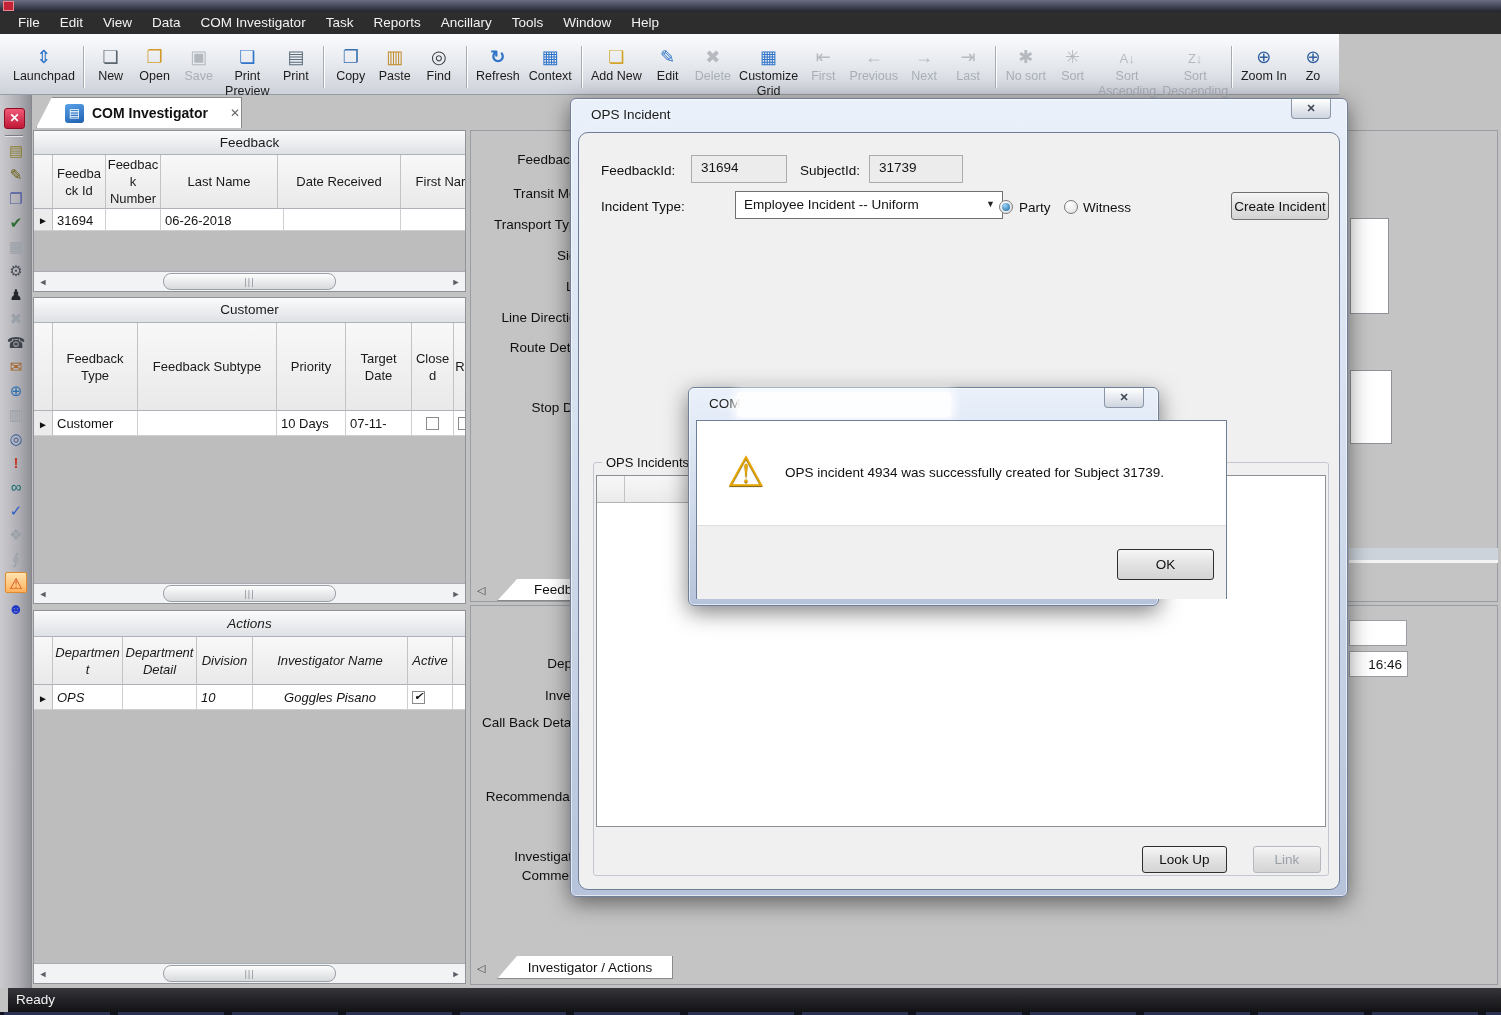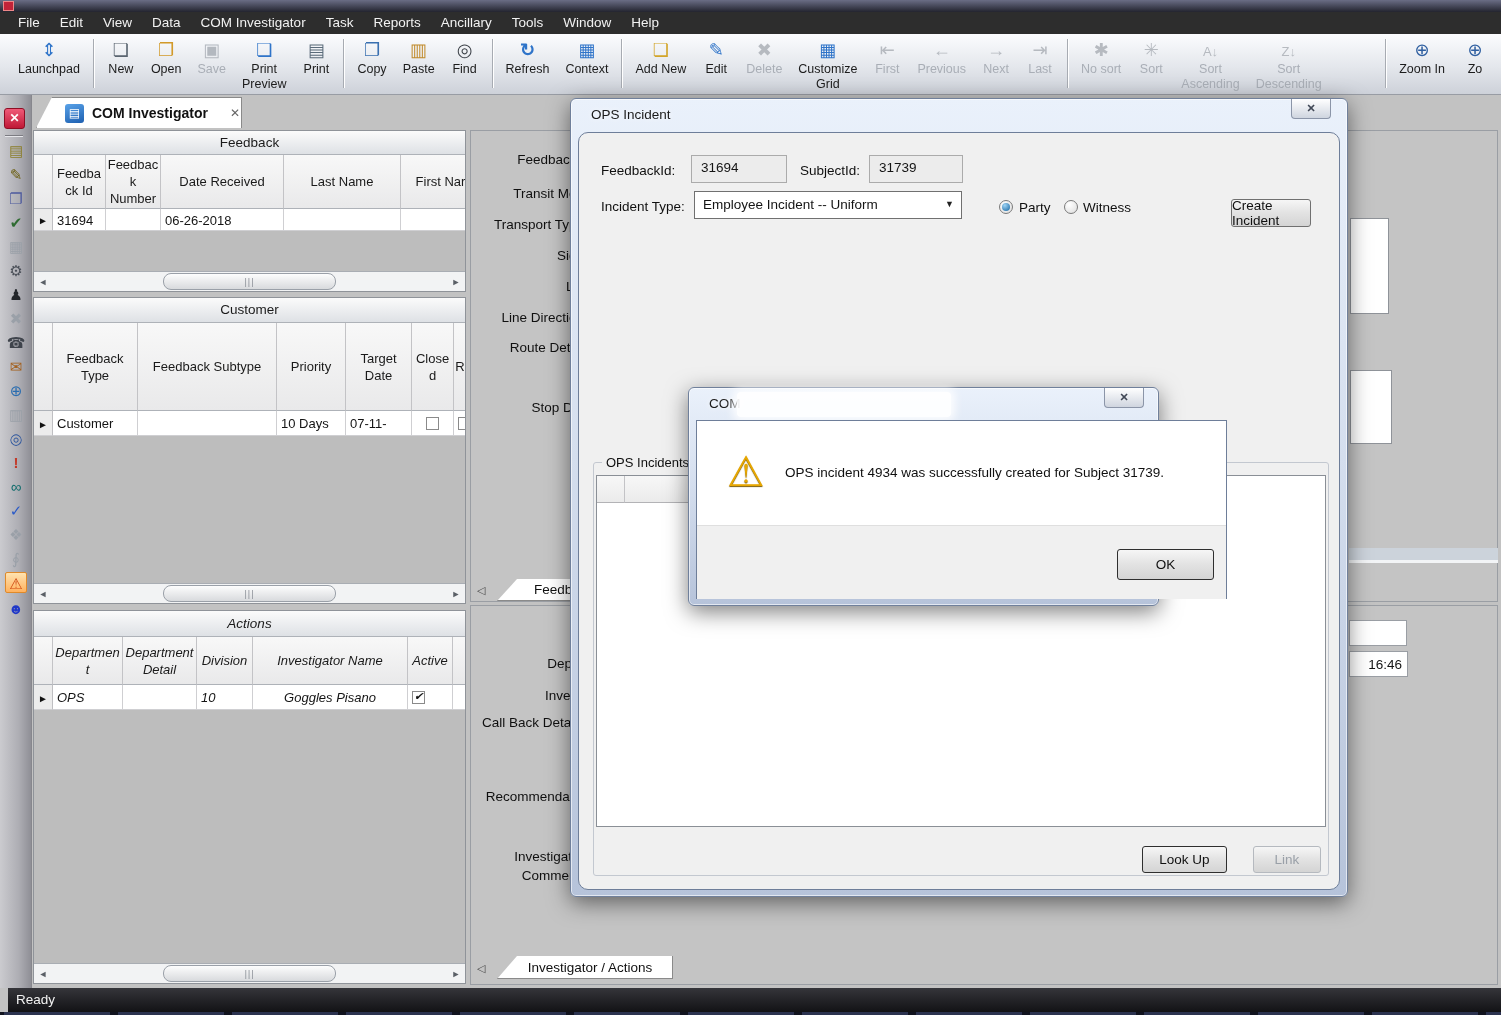--- a/index.html
+++ b/index.html
@@ -11,23 +11,23 @@
     background:linear-gradient(180deg,#6a6d85,#23242f); }
   .app-badge { position:absolute; left:3px; top:1px; width:11px; height:10px;
     background:#c22338; border:1px solid #e88; }
 
   
   .menubar { position:absolute; left:0; top:12px; width:1501px; height:22px;
     background:#2d2d2d; display:flex; align-items:center; padding-left:8px; }
   .menu-item { color:#f2f2f2; font-size:13.5px; padding:0 10px; line-height:22px; cursor:default; }
 
   
-  .toolbar { position:absolute; left:0; top:34px; width:1501px; height:61px;
+  .toolbar { position:absolute; left:0; top:34px; width:1339px; height:61px;
     background:linear-gradient(180deg,#fbfcfe 0%,#e4e7ec 55%,#cdd1d9 100%);
-    border-bottom:1px solid #989ca4; display:flex; align-items:flex-start; padding:3px 4px 0 10px; }
+    border-bottom:1px solid #989ca4; display:flex; align-items:flex-start; padding:10px 4px 0 10px; }
   .tbtn { display:flex; flex-direction:column; align-items:center; padding:1px 8px; min-width:44px; color:#1c1c1c; }
   .tbtn .ti { height:24px; font-size:18px; line-height:24px; }
   .tbtn .tlabel { font-size:12.5px; line-height:15px; text-align:center; white-space:nowrap; }
   .tbtn .tlabel.two { white-space:normal; }
   .tbtn .tlabel.two span { display:block; }
   .tbtn.dis { color:#a9aeb6; }
   .tsep { width:1px; align-self:stretch; margin:2px 5px 6px 5px; background:#a7abb2; box-shadow:1px 0 0 #fff; }
   .push-right { margin-left:auto; }
   .i-launchpad::before{content:"⇕";color:#2f74c9}
   .i-new::before{content:"❏";color:#5a6570}
@@ -123,21 +123,21 @@
   .aero-close { position:absolute; width:40px; height:20px; border:1px solid #8b95a8; border-top:none;
     border-radius:0 0 4px 4px; background:linear-gradient(180deg,#ffffff,#cfd5df);
     color:#414856; font-size:11px; font-weight:bold; text-align:center; line-height:19px; }
   .aero-inner { position:absolute; background:#f0f0f0; border:1px solid #6e7e99; }
 
   .dialog { left:570px; top:98px; width:778px; height:799px; z-index:50; }
   .dialog .aero-inner { left:7px; top:33px; width:762px; height:758px;border-radius:10px; }
 
   .dlbl { position:absolute; font-size:13.5px; color:#101010; }
   .dval { position:absolute; background:#ececec; border:1px solid #ababab; font-size:13.5px; padding:4px 0 0 9px; }
-  .combo { position:absolute; background:#fff; border:1px solid #707070; font-size:13.5px; padding:5px 3px 0 8px; }
+  .combo { position:absolute; background:#fff; border:1px solid #707070; font-size:13.5px; padding:5px 3px 0 8px;margin-left:41px; }
   .combo .arrow { position:absolute; right:7px; top:7px; font-size:9px; color:#222; }
   .radio { position:absolute; width:14px; height:14px; border-radius:50%; border:1px solid #7b7b7b;
     background:radial-gradient(circle at 35% 30%,#fff,#dcdcdc); }
   .radio.selected::after { content:""; position:absolute; left:2px; top:2px; width:8px; height:8px; border-radius:50%;
     background:radial-gradient(circle at 35% 30%,#9fd4f5,#1464a0); }
   .btn { position:absolute; background:linear-gradient(180deg,#f6f6f6,#e3e3e3 48%,#d4d4d4);
     border:1px solid #707070; border-radius:3px; font-size:13.5px; color:#111;
     display:flex; align-items:center; justify-content:center; }
   .btn.strong { border-color:#2f2f2f; }
   .btn.dis { color:#9aa0a8; border-color:#b5b9bf; }
@@ -337,22 +337,22 @@
   <span class="dt-label">COM Investigator</span>
   <span class="dt-close">✕</span>
 </div>
 
 <div class="panel p-feedback">
   <div class="gtitle">Feedback</div>
   <div class="ghead">
     <div class="gh" style="flex:0 0 19px"></div>
     <div class="gh" style="flex:0 0 53px">Feedback Id</div>
     <div class="gh" style="flex:0 0 55px">Feedback Number</div>
+    <div class="gh" style="flex:0 0 117px">Last Name</div>
     <div class="gh" style="flex:0 0 123px">Date Received</div>
-    <div class="gh" style="flex:0 0 117px">Last Name</div>
     <div class="gh" style="flex:0 0 80px">First Nar</div>
   </div>
   <div class="grow" style="height:22px">
     <div class="gc gsel">
         <span class="rowptr"></span>
       </div>
     <div class="gc" style="flex:0 0 53px">31694</div>
     <div class="gc" style="flex:0 0 55px"></div>
     <div class="gc" style="flex:0 0 123px">06-26-2018</div>
     <div class="gc" style="flex:0 0 117px"></div>
@@ -489,21 +489,21 @@
     <div class="combo" style="left:115px;top:58px;width:268px;height:28px">
       <span>Employee Incident -- Uniform</span>
       <span class="arrow">▼</span>
     </div>
 
     <span class="radio selected" style="left:420px;top:67px"></span>
     <span class="dlbl" style="left:440px;top:67px">Party</span>
     <span class="radio" style="left:485px;top:67px"></span>
     <span class="dlbl" style="left:504px;top:67px">Witness</span>
 
-    <div class="btn" style="left:652px;top:66px;width:80px;height:28px">Create Incident</div>
+    <div class="btn" style="left:652px;top:59px;width:98px;height:28px">Create Incident</div>
 
 
     <div class="groupbox" style="left:14px;top:329px;width:736px;height:414px">
       <span class="grouplabel">OPS Incidents</span>
       <div class="dgrid" style="left:2px;top:12px;width:730px;height:352px">
         <div class="dghead">
           <div class="dgh" style="width:28px"></div>
           <div class="dgh" style="width:278px"></div>
         </div>
       </div>

